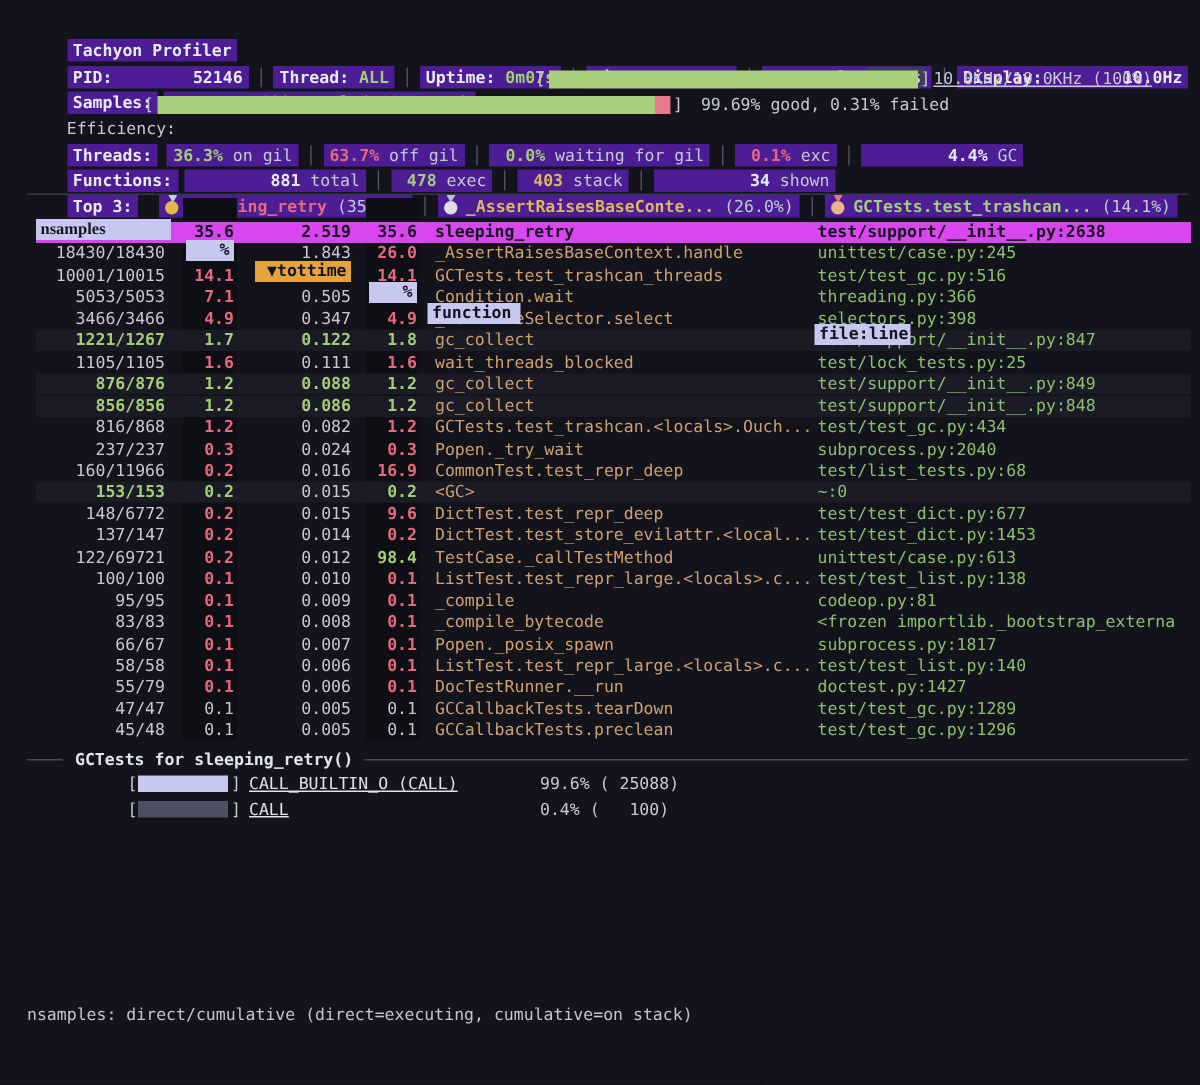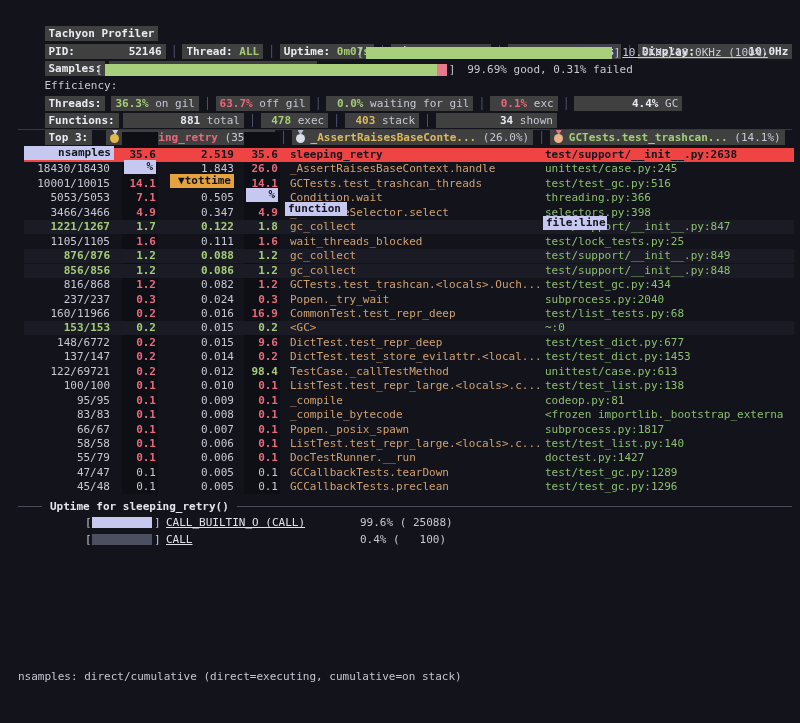--- a/index.html
+++ b/index.html
@@ -1,20 +1,20 @@
 <!DOCTYPE html>
 <html><head>
 <meta charset="utf-8">
 <style>
   html,body{margin:0;padding:0;background:#0e0e15;}
   #term{position:relative;width:800px;height:723px;background:#13131c;
         font-family:"DejaVu Sans Mono",monospace;font-size:11px;color:#c6c8d4;
         overflow:hidden;white-space:pre;}
   .line{position:absolute;left:18px;right:6px;height:17px;line-height:17px;}
-  .chunk{display:inline-block;background:#404040;padding:0 4px;line-height:15px;}
+  .chunk{display:inline-block;background:#4c1d95;padding:0 4px;line-height:15px;}
   b,.lbl{font-weight:700;color:#e9ebf3;}
   .t-bright{color:#e9ebf3;font-weight:700;margin-left:47px;}
   .t-fg{color:#c6c8d4;}
   .t-green{color:#a5cd77;font-weight:700;}
   .t-red{color:#e8697d;font-weight:700;}
   .t-orange{color:#e8a05c;font-weight:700;}
   .t-yellow{color:#d9b95c;font-weight:700;}
   .sep{color:#565878;margin:0 5px;}
   .hl-interval{background:#3e4054;color:#eceef5;padding:0 3px;}
   .bargroup{position:absolute;top:1px;display:inline-flex;align-items:center;}
@@ -28,21 +28,21 @@
   .medal.rank-3::before{background:#e2788a;} .medal.rank-3::after{background:#e8b48c;}
   .rule{position:absolute;left:18px;right:8px;top:129px;border-top:1px solid #36374a;}
   
   #tbl{position:absolute;top:132px;left:0;width:800px;height:364px;}
   .stripe{position:absolute;top:0;bottom:2px;width:36px;background:#0e0e15;}
   .thead{position:absolute;top:0;left:0;right:0;height:15px;line-height:14px;z-index:2;}
   .hblock{position:absolute;background:#c7c8f0;color:#14141e;font-weight:700;padding:0 3px;height:14px;}
   .hblock.sort{background:#e4a33f;}
   .row{position:absolute;left:24px;right:6px;height:14px;line-height:14px;z-index:1;}
   .row.gc{background:#1b1b26;}
-  .row.selected{background:#ef4444;}
+  .row.selected{background:#d946ef;}
   .row.selected .cell{color:#14141e !important;font-weight:700;}
   .cell{position:absolute;top:0;height:14px;}
   .c-arrow{left:-11px;width:10px;color:#c7c8f0;font-size:9px;}
   .c-ns{left:0;width:86px;text-align:right;}
   .c-p1{left:100px;width:32px;text-align:right;}
   .c-tt{left:134px;width:76px;text-align:right;}
   .c-p2{left:222px;width:32px;text-align:right;}
   .c-fn{left:266px;width:254px;overflow:hidden;color:#cfa170;}
   .c-file{left:521px;right:0;overflow:hidden;color:#8cbf6e;}
   
@@ -100,34 +100,34 @@
     <span class="chunk lbl">Top 3:</span><span style="margin-left:14px;" id="top3-entries"><span><span class="chunk"><span class="medal rank-1"></span><span class="top-name t-red" style="font-weight:700;">sleeping_retry</span> <span class="t-fg top-pct">(35.6%)</span></span></span><span class="sep">│</span><span><span class="chunk"><span class="medal rank-2"></span><span class="top-name t-yellow" style="font-weight:700;">_AssertRaisesBaseConte...</span> <span class="t-fg top-pct">(26.0%)</span></span></span><span class="sep">│</span><span><span class="chunk"><span class="medal rank-3"></span><span class="top-name t-green" style="font-weight:700;">GCTests.test_trashcan...</span> <span class="t-fg top-pct">(14.1%)</span></span></span></span>
   </div>
 
   <div class="rule"></div>
 
   
   <div id="tbl">
     <div class="stripe" style="left:122px;"></div>
     <div class="stripe" style="left:244px;"></div>
     <div class="thead">
-      <span class="hblock" style="left:24px;width:84px;text-align:right;">nsamples</span>
+      <span class="hblock" style="left:24px;width:84px;font-family:Liberation Serif, serif;">nsamples</span>
       <span class="hblock" style="left:124px;width:26px;text-align:right;">%</span>
       <span class="hblock sort" style="left:170px;width:58px;text-align:right;">▼tottime</span>
       <span class="hblock" style="left:246px;width:26px;text-align:right;">%</span>
       <span class="hblock" style="left:285px;width:56px;">function</span>
       <span class="hblock" style="left:543px;width:58px;">file:line</span>
     </div>
     <div id="rows"><div class="row selected" style="top: 16px;"><span class="cell c-arrow">►</span><span class="cell c-ns t-fg">25188/25189</span><span class="cell c-p1 t-fg">35.6</span><span class="cell c-tt t-fg">2.519</span><span class="cell c-p2 t-fg">35.6</span><span class="cell c-fn">sleeping_retry</span><span class="cell c-file">test/support/__init__.py:2638</span></div><div class="row" style="top: 30.45px;"><span class="cell c-arrow"></span><span class="cell c-ns t-fg">18430/18430</span><span class="cell c-p1 t-red">26.0</span><span class="cell c-tt t-fg">1.843</span><span class="cell c-p2 t-red">26.0</span><span class="cell c-fn">_AssertRaisesBaseContext.handle</span><span class="cell c-file">unittest/case.py:245</span></div><div class="row" style="top: 44.9px;"><span class="cell c-arrow"></span><span class="cell c-ns t-fg">10001/10015</span><span class="cell c-p1 t-red">14.1</span><span class="cell c-tt t-fg">1.000</span><span class="cell c-p2 t-red">14.1</span><span class="cell c-fn">GCTests.test_trashcan_threads</span><span class="cell c-file">test/test_gc.py:516</span></div><div class="row" style="top: 59.35px;"><span class="cell c-arrow"></span><span class="cell c-ns t-fg">5053/5053</span><span class="cell c-p1 t-red">7.1</span><span class="cell c-tt t-fg">0.505</span><span class="cell c-p2 t-red">7.1</span><span class="cell c-fn">Condition.wait</span><span class="cell c-file">threading.py:366</span></div><div class="row" style="top: 73.8px;"><span class="cell c-arrow"></span><span class="cell c-ns t-fg">3466/3466</span><span class="cell c-p1 t-red">4.9</span><span class="cell c-tt t-fg">0.347</span><span class="cell c-p2 t-red">4.9</span><span class="cell c-fn">_PollLikeSelector.select</span><span class="cell c-file">selectors.py:398</span></div><div class="row gc" style="top: 88.25px;"><span class="cell c-arrow"></span><span class="cell c-ns t-green">1221/1267</span><span class="cell c-p1 t-green">1.7</span><span class="cell c-tt t-green">0.122</span><span class="cell c-p2 t-green">1.8</span><span class="cell c-fn">gc_collect</span><span class="cell c-file">test/support/__init__.py:847</span></div><div class="row" style="top: 102.7px;"><span class="cell c-arrow"></span><span class="cell c-ns t-fg">1105/1105</span><span class="cell c-p1 t-red">1.6</span><span class="cell c-tt t-fg">0.111</span><span class="cell c-p2 t-red">1.6</span><span class="cell c-fn">wait_threads_blocked</span><span class="cell c-file">test/lock_tests.py:25</span></div><div class="row gc" style="top: 117.15px;"><span class="cell c-arrow"></span><span class="cell c-ns t-green">876/876</span><span class="cell c-p1 t-green">1.2</span><span class="cell c-tt t-green">0.088</span><span class="cell c-p2 t-green">1.2</span><span class="cell c-fn">gc_collect</span><span class="cell c-file">test/support/__init__.py:849</span></div><div class="row gc" style="top: 131.6px;"><span class="cell c-arrow"></span><span class="cell c-ns t-green">856/856</span><span class="cell c-p1 t-green">1.2</span><span class="cell c-tt t-green">0.086</span><span class="cell c-p2 t-green">1.2</span><span class="cell c-fn">gc_collect</span><span class="cell c-file">test/support/__init__.py:848</span></div><div class="row" style="top: 146.05px;"><span class="cell c-arrow"></span><span class="cell c-ns t-fg">816/868</span><span class="cell c-p1 t-red">1.2</span><span class="cell c-tt t-fg">0.082</span><span class="cell c-p2 t-red">1.2</span><span class="cell c-fn">GCTests.test_trashcan.&lt;locals&gt;.Ouch...</span><span class="cell c-file">test/test_gc.py:434</span></div><div class="row" style="top: 160.5px;"><span class="cell c-arrow"></span><span class="cell c-ns t-fg">237/237</span><span class="cell c-p1 t-red">0.3</span><span class="cell c-tt t-fg">0.024</span><span class="cell c-p2 t-red">0.3</span><span class="cell c-fn">Popen._try_wait</span><span class="cell c-file">subprocess.py:2040</span></div><div class="row" style="top: 174.95px;"><span class="cell c-arrow"></span><span class="cell c-ns t-fg">160/11966</span><span class="cell c-p1 t-red">0.2</span><span class="cell c-tt t-fg">0.016</span><span class="cell c-p2 t-red">16.9</span><span class="cell c-fn">CommonTest.test_repr_deep</span><span class="cell c-file">test/list_tests.py:68</span></div><div class="row gc" style="top: 189.4px;"><span class="cell c-arrow"></span><span class="cell c-ns t-green">153/153</span><span class="cell c-p1 t-green">0.2</span><span class="cell c-tt t-fg">0.015</span><span class="cell c-p2 t-green">0.2</span><span class="cell c-fn">&lt;GC&gt;</span><span class="cell c-file">~:0</span></div><div class="row" style="top: 203.85px;"><span class="cell c-arrow"></span><span class="cell c-ns t-fg">148/6772</span><span class="cell c-p1 t-red">0.2</span><span class="cell c-tt t-fg">0.015</span><span class="cell c-p2 t-red">9.6</span><span class="cell c-fn">DictTest.test_repr_deep</span><span class="cell c-file">test/test_dict.py:677</span></div><div class="row" style="top: 218.3px;"><span class="cell c-arrow"></span><span class="cell c-ns t-fg">137/147</span><span class="cell c-p1 t-red">0.2</span><span class="cell c-tt t-fg">0.014</span><span class="cell c-p2 t-red">0.2</span><span class="cell c-fn">DictTest.test_store_evilattr.&lt;local...</span><span class="cell c-file">test/test_dict.py:1453</span></div><div class="row" style="top: 232.75px;"><span class="cell c-arrow"></span><span class="cell c-ns t-fg">122/69721</span><span class="cell c-p1 t-red">0.2</span><span class="cell c-tt t-fg">0.012</span><span class="cell c-p2 t-green">98.4</span><span class="cell c-fn">TestCase._callTestMethod</span><span class="cell c-file">unittest/case.py:613</span></div><div class="row" style="top: 247.2px;"><span class="cell c-arrow"></span><span class="cell c-ns t-fg">100/100</span><span class="cell c-p1 t-red">0.1</span><span class="cell c-tt t-fg">0.010</span><span class="cell c-p2 t-red">0.1</span><span class="cell c-fn">ListTest.test_repr_large.&lt;locals&gt;.c...</span><span class="cell c-file">test/test_list.py:138</span></div><div class="row" style="top: 261.65px;"><span class="cell c-arrow"></span><span class="cell c-ns t-fg">95/95</span><span class="cell c-p1 t-red">0.1</span><span class="cell c-tt t-fg">0.009</span><span class="cell c-p2 t-red">0.1</span><span class="cell c-fn">_compile</span><span class="cell c-file">codeop.py:81</span></div><div class="row" style="top: 276.1px;"><span class="cell c-arrow"></span><span class="cell c-ns t-fg">83/83</span><span class="cell c-p1 t-red">0.1</span><span class="cell c-tt t-fg">0.008</span><span class="cell c-p2 t-red">0.1</span><span class="cell c-fn">_compile_bytecode</span><span class="cell c-file">&lt;frozen importlib._bootstrap_externa</span></div><div class="row" style="top: 290.55px;"><span class="cell c-arrow"></span><span class="cell c-ns t-fg">66/67</span><span class="cell c-p1 t-red">0.1</span><span class="cell c-tt t-fg">0.007</span><span class="cell c-p2 t-red">0.1</span><span class="cell c-fn">Popen._posix_spawn</span><span class="cell c-file">subprocess.py:1817</span></div><div class="row" style="top: 305px;"><span class="cell c-arrow"></span><span class="cell c-ns t-fg">58/58</span><span class="cell c-p1 t-red">0.1</span><span class="cell c-tt t-fg">0.006</span><span class="cell c-p2 t-red">0.1</span><span class="cell c-fn">ListTest.test_repr_large.&lt;locals&gt;.c...</span><span class="cell c-file">test/test_list.py:140</span></div><div class="row" style="top: 319.45px;"><span class="cell c-arrow"></span><span class="cell c-ns t-fg">55/79</span><span class="cell c-p1 t-red">0.1</span><span class="cell c-tt t-fg">0.006</span><span class="cell c-p2 t-red">0.1</span><span class="cell c-fn">DocTestRunner.__run</span><span class="cell c-file">doctest.py:1427</span></div><div class="row" style="top: 333.9px;"><span class="cell c-arrow"></span><span class="cell c-ns t-fg">47/47</span><span class="cell c-p1 t-fg">0.1</span><span class="cell c-tt t-fg">0.005</span><span class="cell c-p2 t-fg">0.1</span><span class="cell c-fn">GCCallbackTests.tearDown</span><span class="cell c-file">test/test_gc.py:1289</span></div><div class="row" style="top: 348.35px;"><span class="cell c-arrow"></span><span class="cell c-ns t-fg">45/48</span><span class="cell c-p1 t-fg">0.1</span><span class="cell c-tt t-fg">0.005</span><span class="cell c-p2 t-fg">0.1</span><span class="cell c-fn">GCCallbackTests.preclean</span><span class="cell c-file">test/test_gc.py:1296</span></div></div>
   </div>
 
   
   <div id="ophead">
     <span class="dashL"></span>
-    <span class="optitle">Uptime for sleeping_retry()</span>
+    <span class="optitle">GCTests for sleeping_retry()</span>
     <span class="dashR"></span>
   </div>
   <div id="oprows"><div class="oprow" style="top: 515px;"><span class="opbr" style="left:67px;">[</span><span class="opbar filled"></span><span class="opbr" style="left:136px;">]</span><span class="opname">CALL_BUILTIN_O (CALL)</span><span class="oppct">99.6% ( 25088)</span></div><div class="oprow" style="top: 532px;"><span class="opbr" style="left:67px;">[</span><span class="opbar"></span><span class="opbr" style="left:136px;">]</span><span class="opname">CALL</span><span class="oppct">0.4% (   100)</span></div></div>
 
   
   <div class="footer" style="top:669px;">nsamples: direct/cumulative (direct=executing, cumulative=on stack)</div>
 
 </div>
 
 </body></html>

